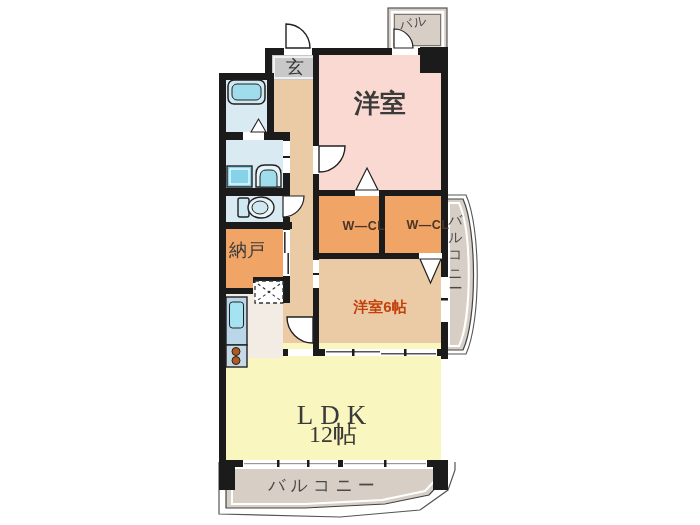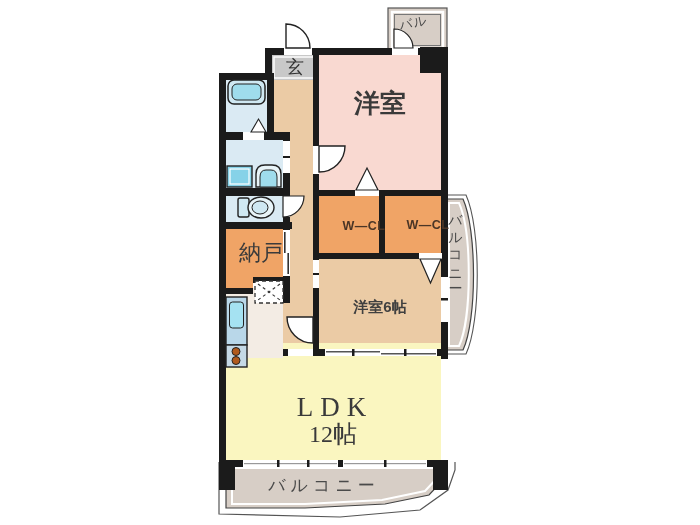--- a/index.html
+++ b/index.html
@@ -7,23 +7,23 @@
          font-family:"Liberation Serif","DejaVu Serif",serif;}
   #plan-svg{position:absolute;left:0;top:0;}
   .lbl{position:absolute;color:#3a3a3a;white-space:nowrap;}
   .lbl-serif{font-family:"Liberation Serif","DejaVu Serif",serif;}
   .lbl-sans{font-family:"Liberation Sans","DejaVu Sans",sans-serif;}
   .lbl-genkan{left:286px;top:55px;font-size:18px;color:#333;}
   .lbl-west9{left:330px;top:88px;width:100px;text-align:center;font-size:26px;line-height:31px;color:#3a3a3a;font-weight:bold;}
   .lbl-wcl{font-size:12.5px;font-weight:bold;color:#4a3526;letter-spacing:0.5px;text-align:center;margin-left:15px;}
   .lbl-wcl1{left:319px;top:219px;width:60px;}
   .lbl-wcl2{left:385px;top:218px;width:56px;}
-  .lbl-nando{left:226px;top:238px;width:70px;text-align:center;font-size:22px;color:#3b3b3b;}
-  .lbl-west6{left:319px;top:298px;width:122px;text-align:center;font-size:15px;font-weight:bold;color:#404040;}
-  .lbl-ldk1{left:283px;top:392px;width:104px;text-align:center;font-size:27px;letter-spacing:7px;color:#3a3a3a;}
+  .lbl-nando{left:212px;top:238px;width:70px;text-align:center;font-size:18px;color:#3b3b3b;}
+  .lbl-west6{left:319px;top:298px;width:122px;text-align:center;font-size:15px;font-weight:bold;color:#c2410c;}
+  .lbl-ldk1{left:283px;top:400px;width:104px;text-align:center;font-size:27px;letter-spacing:7px;color:#3a3a3a;}
   .lbl-ldk2{left:283px;top:407px;width:100px;text-align:center;font-size:24px;color:#3a3a3a;margin-top:11px;}
   .lbl-balc-bottom{left:244px;top:474px;width:160px;text-align:center;font-size:17px;letter-spacing:5px;color:#4a4a4a;}
   .lbl-balc-right{left:446px;top:204px;height:130px;font-size:14px;letter-spacing:3px;color:#4a4a4a;
                   writing-mode:vertical-rl;text-orientation:upright;}
   .lbl-bal{left:399px;top:13px;width:40px;font-size:13px;color:#4a4a4a;transform:rotate(-12deg);letter-spacing:1px;}
 </style>
 </head>
 <body>
 
 <div id="stage">

